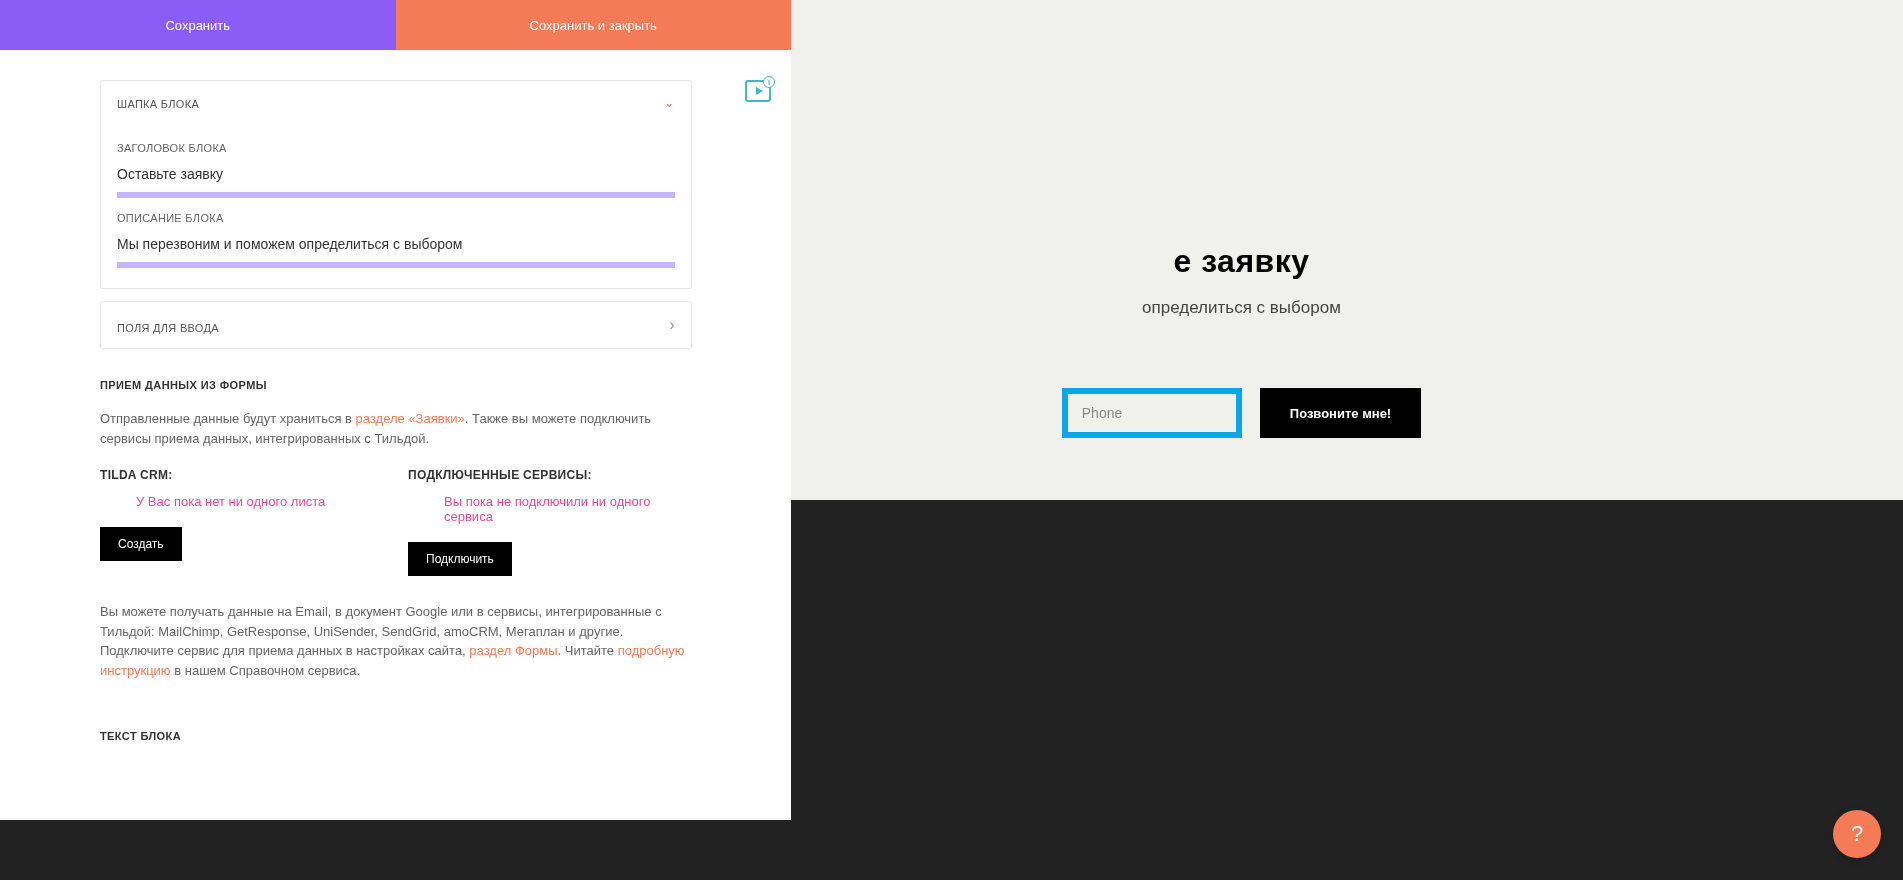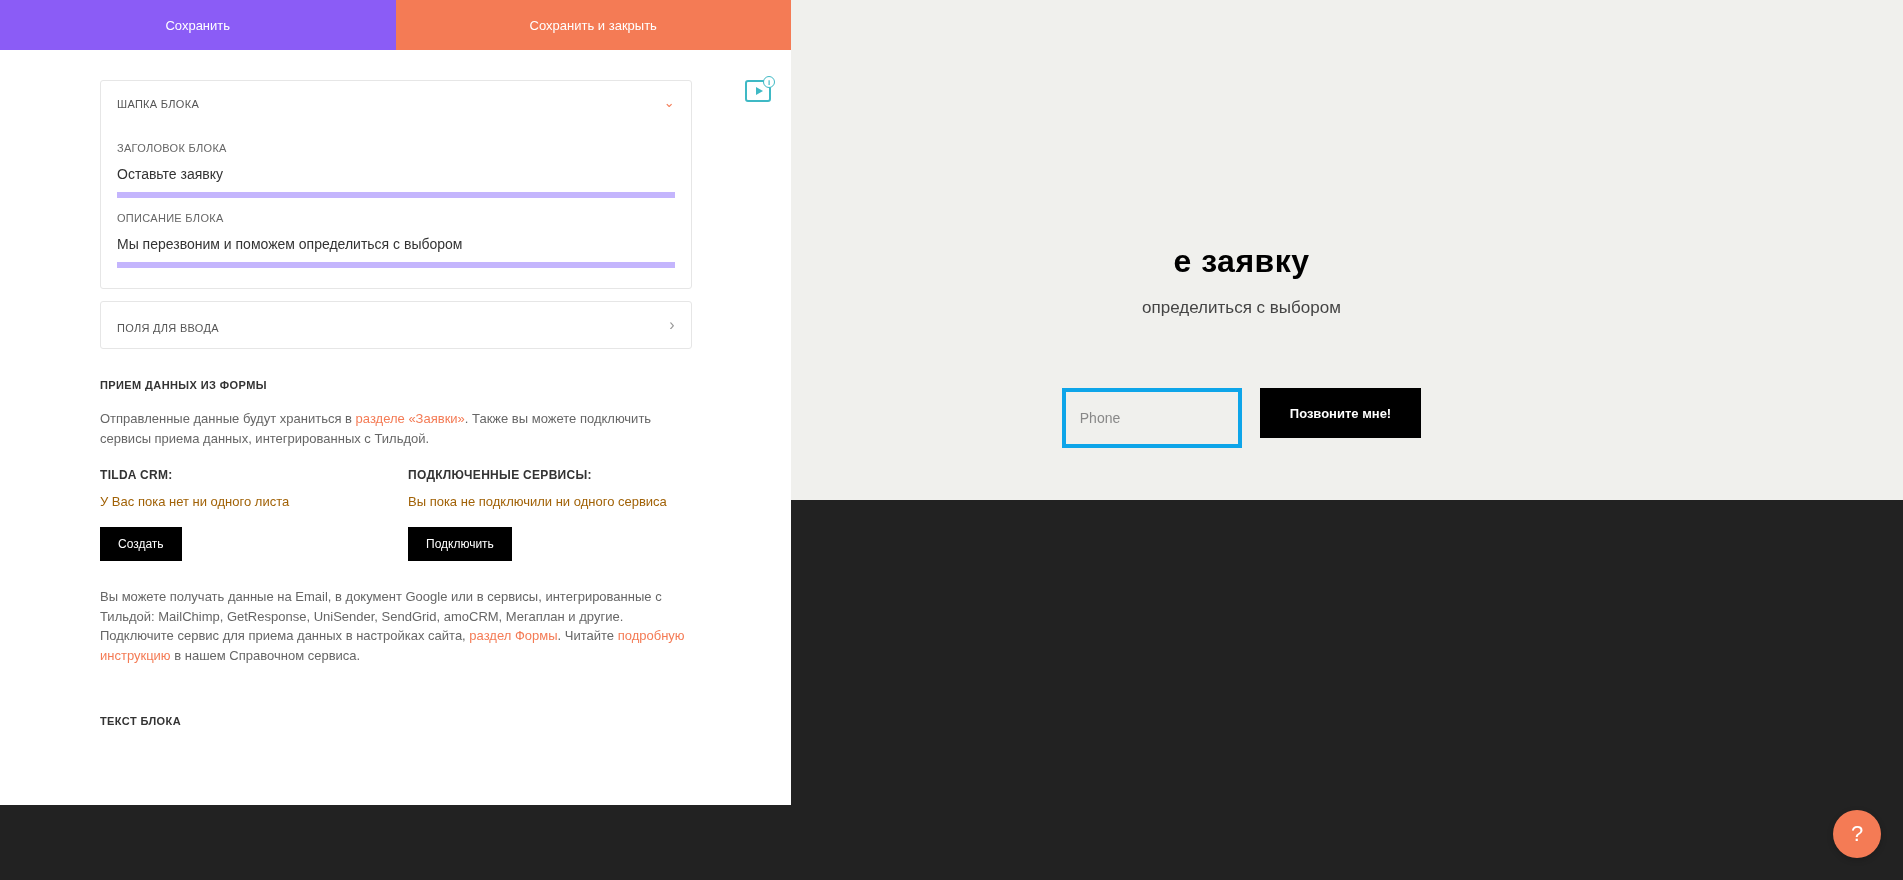--- a/index.html
+++ b/index.html
@@ -25,32 +25,32 @@
   .field-label { font-size: 11px; color: #666; letter-spacing: 0.3px; padding-top: 14px; display: block; }
   .field-input { width: 100%; border: none; border-bottom: 6px solid #c4b5fd; padding: 12px 0 10px; font-size: 14px; color: #333; outline: none; background: transparent; }
 
   .section-heading { font-size: 11px; letter-spacing: 0.4px; color: #333; margin: 30px 0 18px; font-weight: bold; }
   .body-text { font-size: 13px; color: #666; line-height: 1.5; margin-bottom: 14px; }
   .body-text a { color: #f47b55; text-decoration: none; }
 
   .two-col { display: flex; gap: 24px; margin-top: 20px; }
   .col { flex: 1; }
   .col-title { font-size: 12px; font-weight: bold; letter-spacing: 0.3px; margin-bottom: 12px; }
-  .col-text { font-size: 13px; color: #a16207; margin-bottom: 18px; }
+  .col-text { font-size: 13px; color: #ec4899; margin-bottom: 18px; margin-left: 36px; }
   .black-btn { background: #000; color: #fff; padding: 10px 18px; font-size: 12px; border: none; cursor: pointer; display: inline-block; }
 
   
   .preview { position: absolute; top: 0; left: 0; right: 0; min-height: 880px; }
   .preview-top { background: #f0f0ed; height: 500px; position: relative; }
   .preview-bottom { background: #222; height: 380px; }
   .form-block { position: absolute; top: 204px; left: 580px; right: 0; text-align: center; margin-top: 39px; }
   .form-title { font-size: 32px; font-weight: 600; color: #000; font-family: 'Helvetica Neue', Arial, sans-serif; letter-spacing: 0.5px; }
   .form-desc { font-size: 17px; color: #444; margin-top: 18px; font-family: 'Helvetica Neue', Arial, sans-serif; }
   .form-row { margin-top: 70px; display: flex; justify-content: center; gap: 18px; }
-  .phone-input { width: 180px; height: 60px; border: 4px solid #0ea5e9; padding: 0 14px; font-size: 14px; background: transparent; }
+  .phone-input { width: 180px; height: 50px; border: 6px solid #0ea5e9; padding: 0 14px; font-size: 14px; background: transparent; }
   .phone-input::placeholder { color: #888; }
   .call-btn { height: 50px; padding: 0 30px; background: #000; color: #fff; border: none; font-size: 13px; font-weight: bold; cursor: pointer; }
 
   .help-fab { position: fixed; right: 22px; bottom: 22px; width: 48px; height: 48px; border-radius: 50%; background: #f47b55; color: #fff; font-size: 22px; display: flex; align-items: center; justify-content: center; cursor: pointer; box-shadow: 0 2px 6px rgba(0,0,0,0.2); }
 </style>
 </head>
 <body>
 
 <div class="preview">
   <div class="preview-top">

